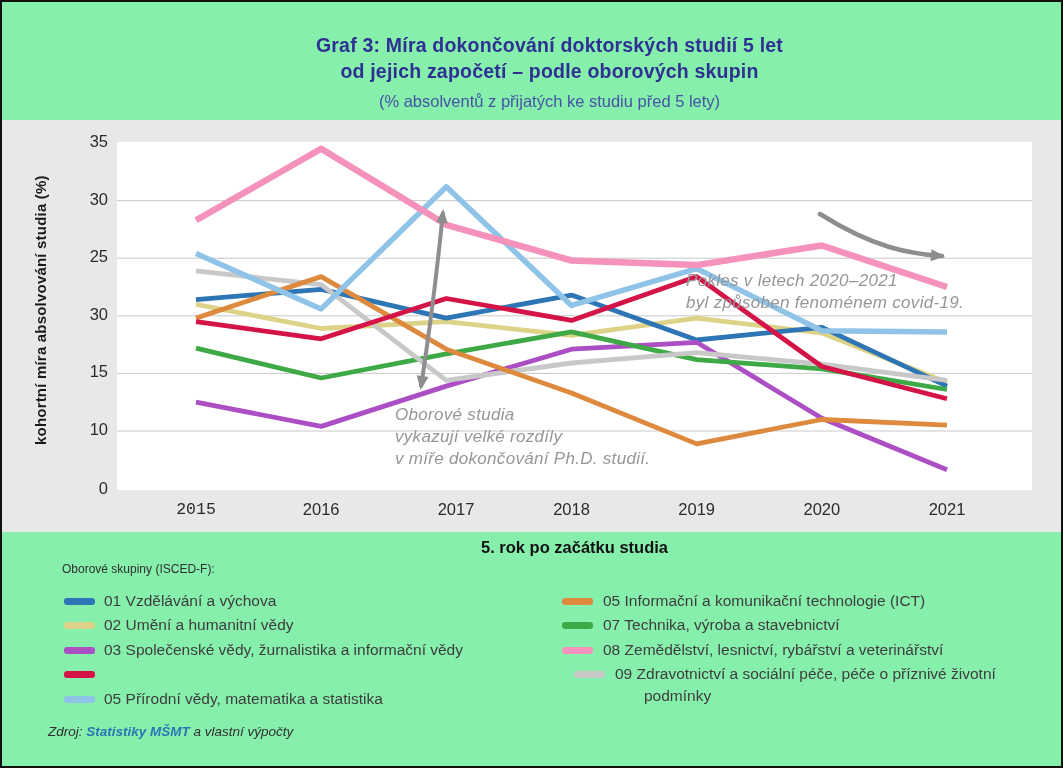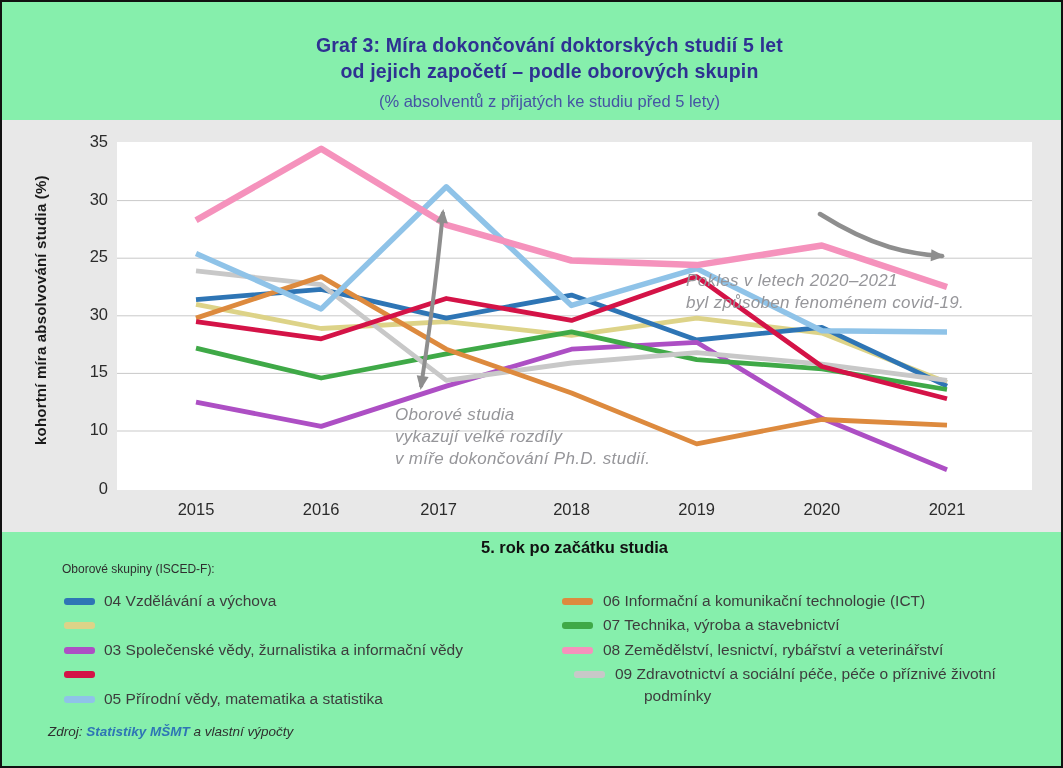--- a/index.html
+++ b/index.html
@@ -53,23 +53,23 @@
     <div id="yticks">
         <div class="ytick" style="top: 12px;">35</div>
         <div class="ytick" style="top: 69.6px;">30</div>
         <div class="ytick" style="top: 127.2px;">25</div>
         <div class="ytick" style="top: 184.8px;">30</div>
         <div class="ytick" style="top: 242.4px;">15</div>
         <div class="ytick" style="top: 300px;">10</div>
         <div class="ytick" style="top: 358.7px;">0</div>
       </div>
     <div id="xticks">
-        <div class="xtick" style="left: 194px;">2015</div>
+        <div class="xtick" style="left: 194px; font-family: Liberation Mono, monospace;">2015</div>
         <div class="xtick" style="left: 319.17px;">2016</div>
-        <div class="xtick" style="left: 420px; text-align: right;">2017</div>
+        <div class="xtick" style="left: 454px;">2017</div>
         <div class="xtick" style="left: 569.51px;">2018</div>
         <div class="xtick" style="left: 694.68px;">2019</div>
         <div class="xtick" style="left: 819.85px;">2020</div>
         <div class="xtick" style="left: 945.02px;">2021</div>
       </div>
     <div id="plot">
       <svg id="chart-svg" width="915" height="348">
           <defs>
             <marker id="arrw" viewBox="0 0 16 14" refX="12" refY="7" markerWidth="16" markerHeight="14" markerUnits="userSpaceOnUse" orient="auto-start-reverse">
               <path d="M1,1 L15,7 L1,13 Z" fill="#8e8e8e"></path>
@@ -103,39 +103,40 @@
       <div>v míře dokončování Ph.D. studií.</div>
     </div>
   </div>
 
   <div id="xlabel">5. rok po začátku studia</div>
 
   <div id="legend-header">Oborové skupiny (ISCED-F):</div>
   <div id="legend">
       <div class="legend-item" style="left: 62px; top: 588px;">
         <span class="swatch" style="background: rgb(46, 117, 181);"></span>
-        <span class="legend-text lt-left">04 Vzdělávání a výchova</span>
+        <span class="legend-text lt-left">01 Vzdělávání a výchova</span>
       </div>
       <div class="legend-item" style="left: 62px; top: 612.4px;">
         <span class="swatch" style="background: rgb(221, 211, 136);"></span>
+        <span class="legend-text lt-left">02 Umění a humanitní vědy</span>
       </div>
       <div class="legend-item" style="left: 62px; top: 636.8px;">
         <span class="swatch" style="background: rgb(173, 79, 196);"></span>
         <span class="legend-text lt-left">03 Společenské vědy, žurnalistika a informační vědy</span>
       </div>
       <div class="legend-item" style="left: 62px; top: 661.2px;">
         <span class="swatch" style="background: rgb(212, 19, 71);"></span>
       </div>
       <div class="legend-item" style="left: 62px; top: 685.6px;">
         <span class="swatch" style="background: rgb(143, 195, 232);"></span>
         <span class="legend-text lt-left">05 Přírodní vědy, matematika a statistika</span>
       </div>
       <div class="legend-item" style="left: 560px; top: 588px;">
         <span class="swatch" style="background: rgb(221, 138, 62);"></span>
-        <span class="legend-text lt-right">06 Informační a komunikační technologie (ICT)</span>
+        <span class="legend-text lt-right">05 Informační a komunikační technologie (ICT)</span>
       </div>
       <div class="legend-item" style="left: 560px; top: 612.4px;">
         <span class="swatch" style="background: rgb(63, 169, 71);"></span>
         <span class="legend-text lt-right">07 Technika, výroba a stavebnictví</span>
       </div>
       <div class="legend-item" style="left: 560px; top: 636.8px;">
         <span class="swatch" style="background: rgb(245, 146, 188);"></span>
         <span class="legend-text lt-right">08 Zemědělství, lesnictví, rybářství a veterinářství</span>
       </div>
       <div class="legend-item" style="left: 572px; top: 661.2px;">

